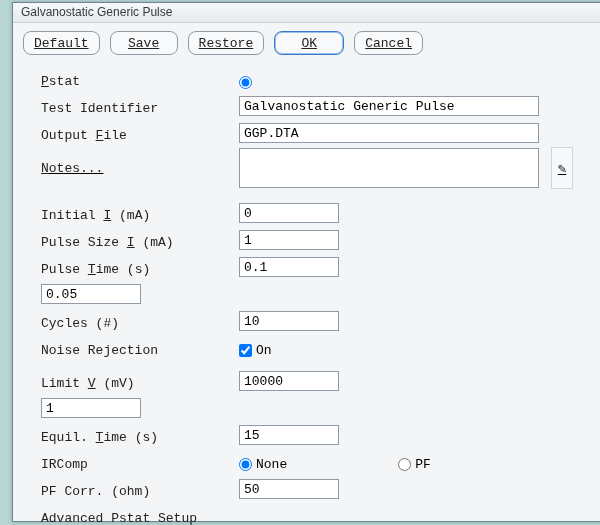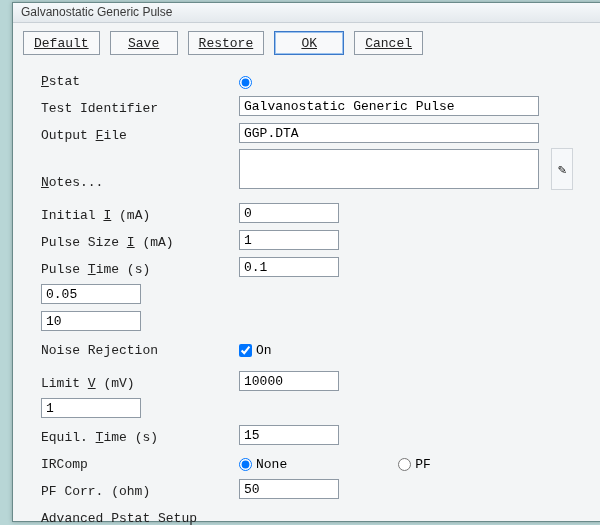--- a/index.html
+++ b/index.html
@@ -39,21 +39,21 @@
     gap: 10px;
   }
   .btn {
     font-family: "Courier New", monospace;
     font-size: 13px;
     height: 24px;
     min-width: 68px;
     padding: 0 10px;
     background: #f8f9fa;
     border: 1px solid #8f9aa5;
-    border-radius: 0;
+    border-radius: 8px;
     cursor: pointer;
     text-decoration: underline;
     text-decoration-color: rgba(0,0,0,0);
     color: #222;
     box-sizing: border-box;
   }
   .btn .ul { text-decoration: underline; }
   .btn.primary {
     border: 1px solid #3a78c8;
     box-shadow: 0 0 0 1px #9ac2ef inset;
@@ -61,21 +61,21 @@
   }
   .form {
     padding: 2px 12px 8px 28px;
   }
   .row {
     display: flex;
     align-items: flex-end;
     min-height: 26px;
     margin-bottom: 1px;
   }
-  .row.tall { min-height: 44px; align-items: flex-end; padding-top:2px; }
+  .row.tall { min-height: 44px; align-items: center; padding-top:2px;text-decoration:underline; }
   .label {
     width: 198px;
     flex: 0 0 198px;
     color: #222;
     white-space: nowrap;
   }
   .label .ul { text-decoration: underline; }
   .value {
     flex: 1;
     display: flex;
@@ -210,20 +210,21 @@
         </div>
     </div>
 
     <div class="row">
       <div class="value">
           <input type="text" class="txt small" value="0.05" style="">
         </div>
     </div>
 
     <div class="row">
+      <div class="label">Cycles (#)</div>
       <div class="value">
           <input type="text" class="txt small" value="10" style="">
         </div>
     </div>
 
     <div class="row">
       <div class="label">Noise Rejection</div>
       <div class="value">
         <label class="check-label">
           <input type="checkbox" class="check" checked="" style="">

